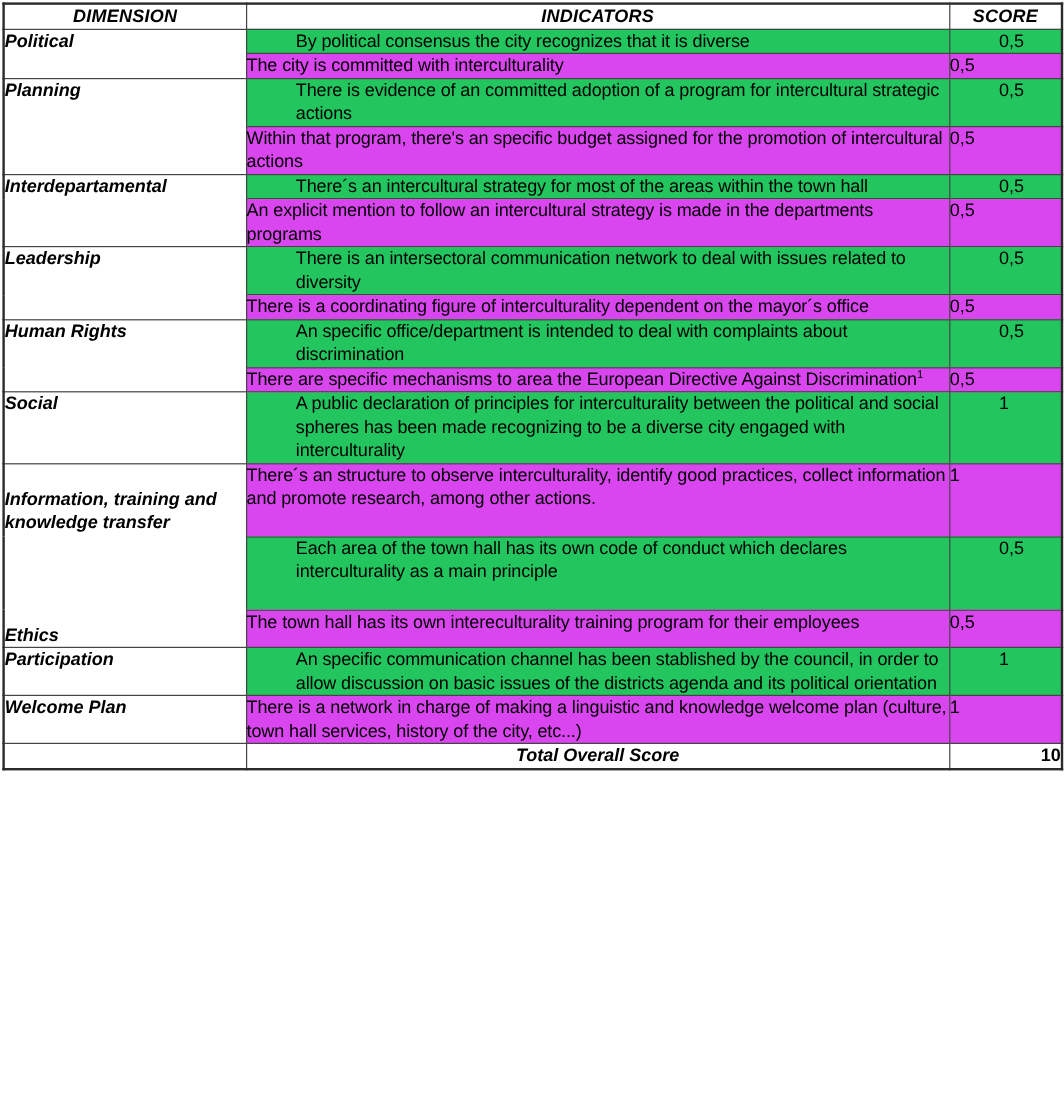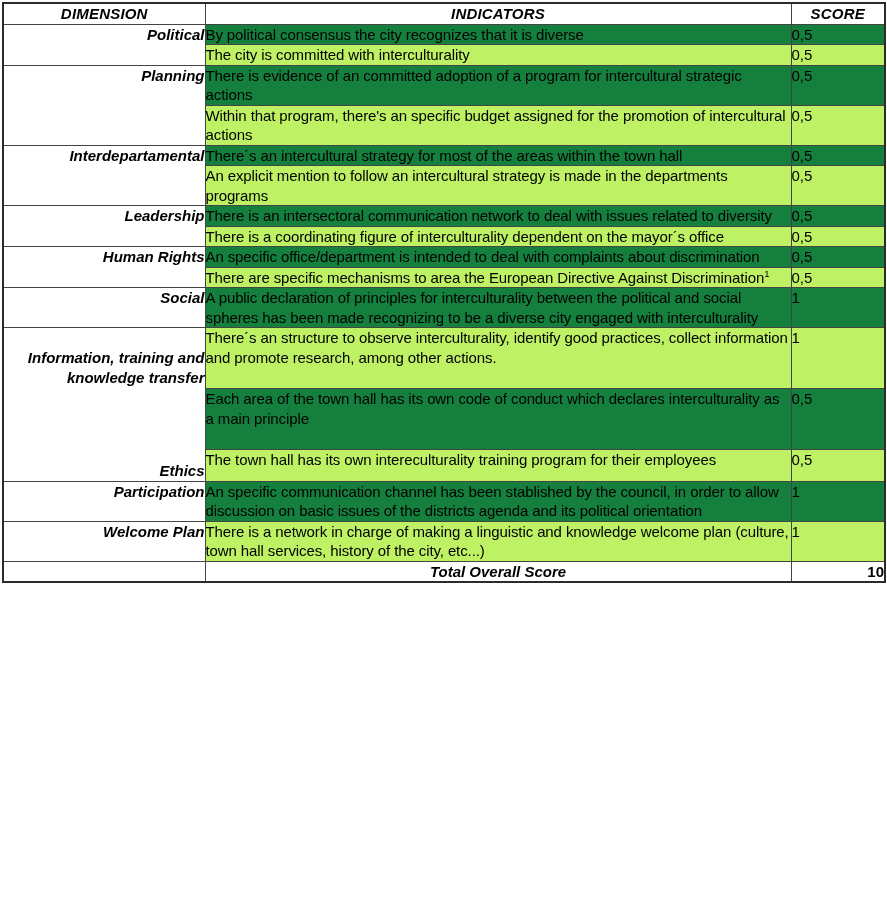--- a/index.html
+++ b/index.html
@@ -54,21 +54,20 @@
     font-size: 16px;
     letter-spacing: 0.2px;
     padding: 2px 6px 3px 6px;
     vertical-align: middle;
     background: #ffffff;
     white-space: nowrap;
   }
 
   
   .dim-cell {
-    text-align: right;
     font-weight: bold;
     font-style: italic;
     font-size: 15.5px;
     line-height: 20px;
     vertical-align: middle;
     padding: 2px 9px 2px 4px;
     background: #ffffff;
   }
   .dim-cell.top-align {
     vertical-align: top;
@@ -101,23 +100,23 @@
   .score-cell {
     text-align: left;
     padding: 1px 6px 3px 7px;
     font-size: 15.2px;
     line-height: 19.6px;
     vertical-align: top;
   }
 
   
   tr.shaded .ind-cell,
-  tr.shaded .score-cell { background: #15803d; }
+  tr.shaded .score-cell { background: #22c55e; padding-left: 41px; }
   tr.plain  .ind-cell,
-  tr.plain  .score-cell { background: #bef264; }
+  tr.plain  .score-cell { background: #d946ef; }
 
   
   .total-label {
     text-align: center;
     font-weight: bold;
     font-style: italic;
     font-size: 16px;
     padding: 2px 8px 3px 6px;
     background: #f0f0f0;
     vertical-align: middle;

